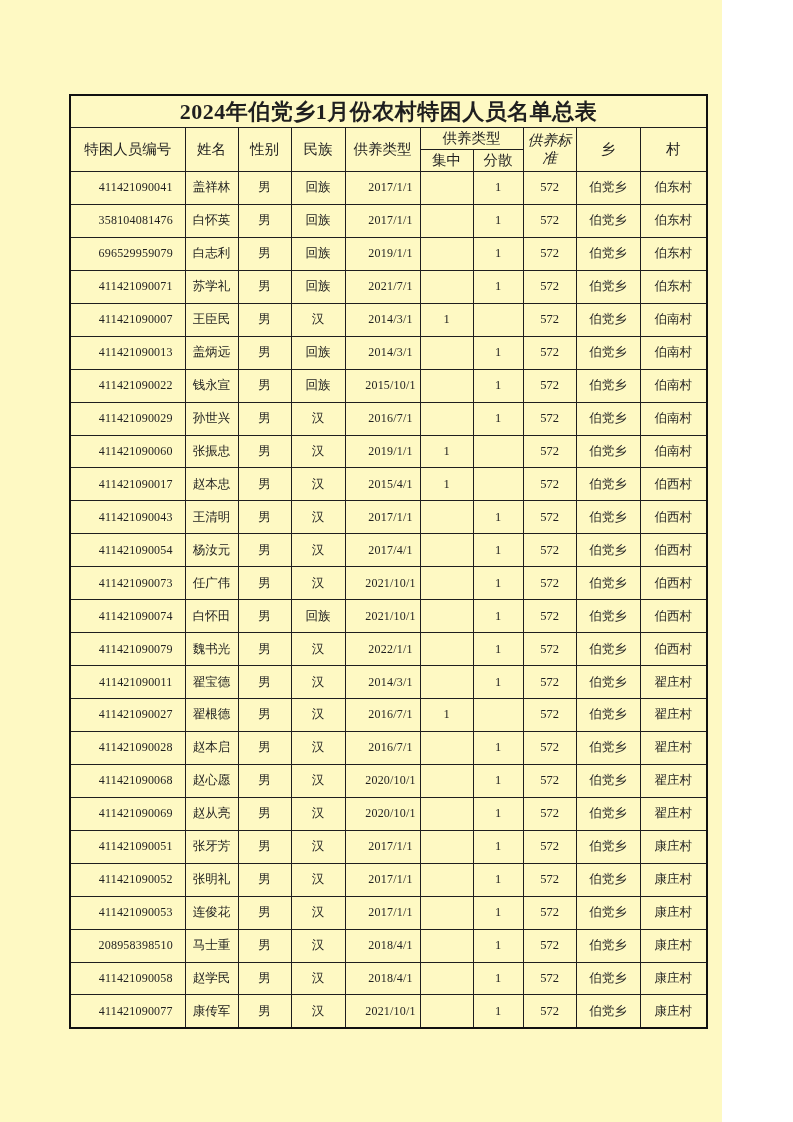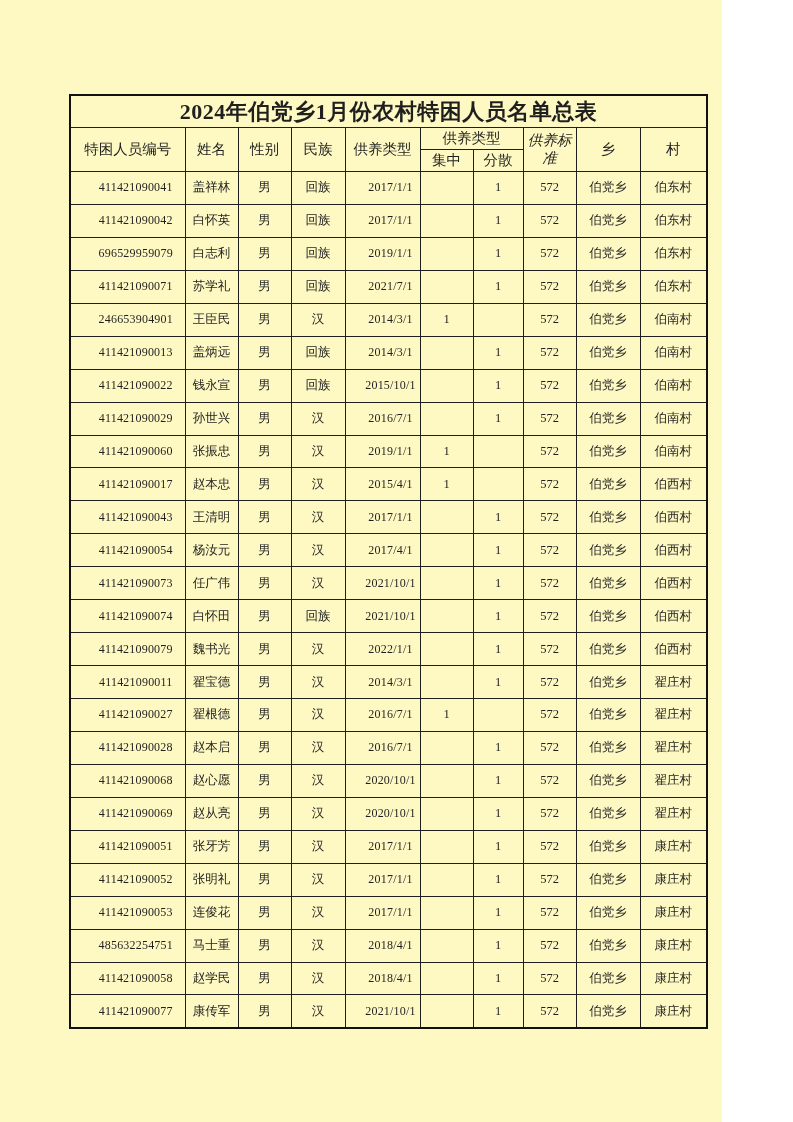--- a/index.html
+++ b/index.html
@@ -105,21 +105,21 @@
           <td>男</td>
           <td>回族</td>
           <td class="num">2017/1/1</td>
           <td></td>
           <td>1</td>
           <td>572</td>
           <td>伯党乡</td>
           <td>伯东村</td>
         </tr>
         <tr>
-          <td class="num">411421090042</td>
+          <td class="num">358104081476</td>
           <td>白怀英</td>
           <td>男</td>
           <td>回族</td>
           <td class="num">2017/1/1</td>
           <td></td>
           <td>1</td>
           <td>572</td>
           <td>伯党乡</td>
           <td>伯东村</td>
         </tr>
@@ -141,21 +141,21 @@
           <td>男</td>
           <td>回族</td>
           <td class="num">2021/7/1</td>
           <td></td>
           <td>1</td>
           <td>572</td>
           <td>伯党乡</td>
           <td>伯东村</td>
         </tr>
         <tr>
-          <td class="num">246653904901</td>
+          <td class="num">411421090007</td>
           <td>王臣民</td>
           <td>男</td>
           <td>汉</td>
           <td class="num">2014/3/1</td>
           <td>1</td>
           <td></td>
           <td>572</td>
           <td>伯党乡</td>
           <td>伯南村</td>
         </tr>
@@ -369,21 +369,21 @@
           <td>男</td>
           <td>汉</td>
           <td class="num">2017/1/1</td>
           <td></td>
           <td>1</td>
           <td>572</td>
           <td>伯党乡</td>
           <td>康庄村</td>
         </tr>
         <tr>
-          <td class="num">485632254751</td>
+          <td class="num">208958398510</td>
           <td>马士重</td>
           <td>男</td>
           <td>汉</td>
           <td class="num">2018/4/1</td>
           <td></td>
           <td>1</td>
           <td>572</td>
           <td>伯党乡</td>
           <td>康庄村</td>
         </tr>

